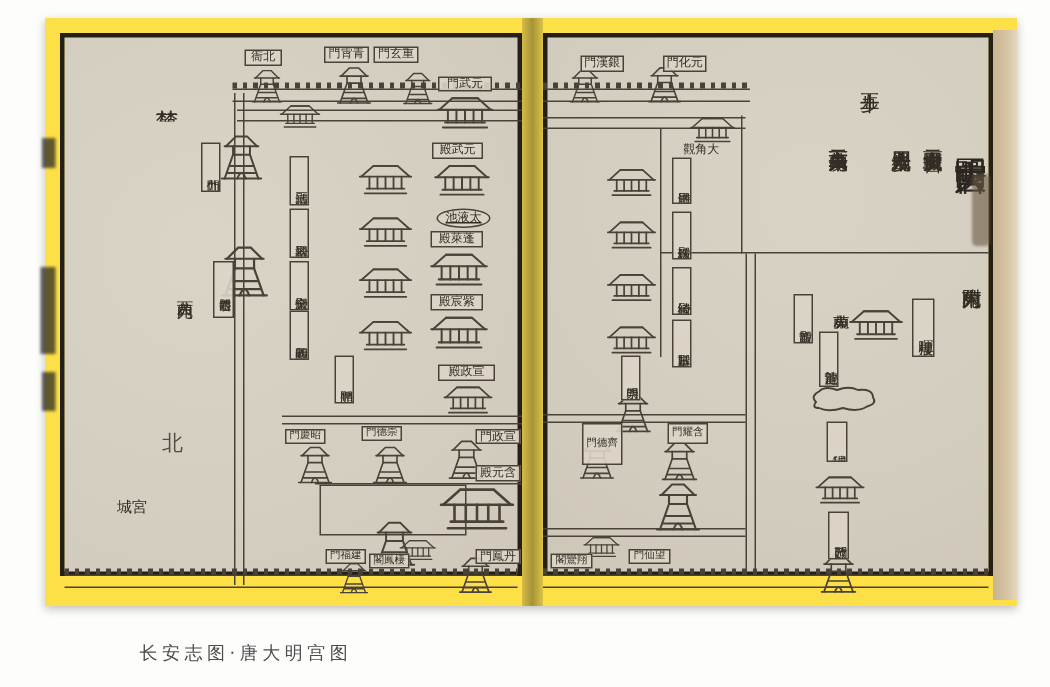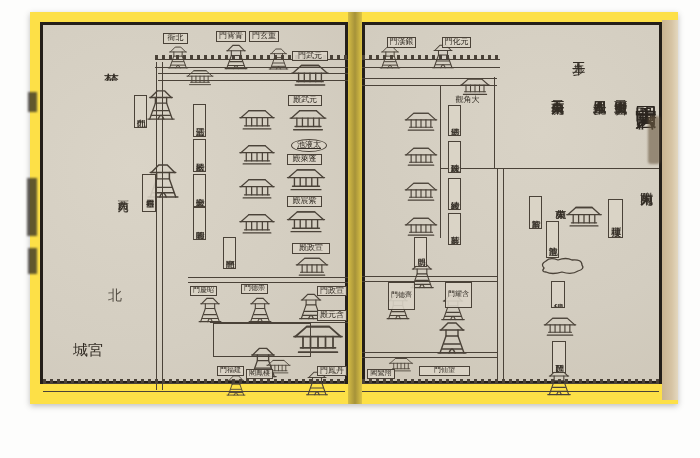--- a/index.html
+++ b/index.html
@@ -467,32 +467,32 @@
         <div class="lbl box" style="left: 211px; top: 272px; width: 27px; height: 10px; position: absolute; font-size: 7px;">門德崇</div>
         <div class="lbl box vtxt" style="left: 193px; top: 225px; width: 13px; height: 32px; position: absolute; font-size: 9px;">光順門</div>
         <div class="lbl box vtxt" style="left: 104px; top: 83px; width: 13px; height: 33px; position: absolute; font-size: 9px;">九仙門</div>
         <div class="lbl box vtxt" style="left: 112px; top: 162px; width: 14px; height: 38px; position: absolute; font-size: 8px;">右銀臺門</div>
         <div class="lbl box vtxt" style="left: 163px; top: 92px; width: 13px; height: 33px; position: absolute; font-size: 9px;">三清殿</div>
         <div class="lbl box vtxt" style="left: 163px; top: 127px; width: 13px; height: 33px; position: absolute; font-size: 9px;">拾翠殿</div>
         <div class="lbl box vtxt" style="left: 163px; top: 162px; width: 13px; height: 33px; position: absolute; font-size: 9px;">金鑾殿</div>
         <div class="lbl box vtxt" style="left: 163px; top: 195px; width: 13px; height: 33px; position: absolute; font-size: 9px;">明義殿</div>
         <div class="lbl vtxt" style="left: 71px; top: 29px; width: 19px; height: 40px; position: absolute; font-size: 15px;">禁苑</div>
         <div class="lbl vtxt" style="left: 86px; top: 158px; width: 13px; height: 44px; position: absolute; font-size: 11px;">西內苑</div>
-        <div class="lbl " style="left: 41px; top: 331px; width: 34px; height: 16px; position: absolute; font-size: 15px;">城宮</div>
+        <div class="lbl " style="left: 41px; top: 319px; width: 34px; height: 16px; position: absolute; font-size: 10px;">城宮</div>
         <div class="lbl box" style="left: 357px; top: 25px; width: 29px; height: 11px; position: absolute; font-size: 8px;">門漢銀</div>
         <div class="lbl box" style="left: 412px; top: 25px; width: 29px; height: 11px; position: absolute; font-size: 8px;">門化元</div>
         <div class="lbl " style="left: 423px; top: 83px; width: 29px; height: 10px; position: absolute; font-size: 8px;">觀角大</div>
         <div class="lbl box vtxt" style="left: 418px; top: 93px; width: 13px; height: 31px; position: absolute; font-size: 9px;">清思殿</div>
         <div class="lbl box vtxt" style="left: 418px; top: 129px; width: 13px; height: 32px; position: absolute; font-size: 9px;">珠鏡殿</div>
         <div class="lbl box vtxt" style="left: 418px; top: 166px; width: 13px; height: 32px; position: absolute; font-size: 9px;">綾綺殿</div>
         <div class="lbl box vtxt" style="left: 418px; top: 201px; width: 13px; height: 32px; position: absolute; font-size: 9px;">延英殿</div>
         <div class="lbl box vtxt" style="left: 384px; top: 225px; width: 13px; height: 30px; position: absolute; font-size: 8px;">崇明門</div>
         <div class="lbl box" style="left: 358px; top: 270px; width: 27px; height: 28px; position: absolute; font-size: 7px;">門德齊</div>
-        <div class="lbl box" style="left: 415px; top: 270px; width: 27px; height: 26px; position: absolute; font-size: 7px;">門耀含</div>
-        <div class="lbl box" style="left: 389px; top: 354px; width: 51px; height: 10px; position: absolute; font-size: 7px; text-align: center;">門仙望</div>
+        <div class="lbl box" style="left: 415px; top: 270px; width: 27px; height: 14px; position: absolute; font-size: 7px;">門耀含</div>
+        <div class="lbl box" style="left: 389px; top: 354px; width: 28px; height: 10px; position: absolute; font-size: 7px; text-align: center;">門仙望</div>
         <div class="lbl box" style="left: 337px; top: 357px; width: 28px; height: 10px; position: absolute; font-size: 7px;">閣鸞翔</div>
         <div class="lbl vtxt" style="left: 523px; top: 169px; width: 14px; height: 38px; position: absolute; font-size: 11px;">東內苑</div>
         <div class="lbl box vtxt" style="left: 499px; top: 184px; width: 13px; height: 33px; position: absolute; font-size: 9px;">龍首殿</div>
         <div class="lbl box vtxt" style="left: 578px; top: 187px; width: 15px; height: 39px; position: absolute; font-size: 10px;">晨暉樓</div>
         <div class="lbl box vtxt" style="left: 516px; top: 209px; width: 13px; height: 37px; position: absolute; font-size: 9px;">龍首池</div>
         <div class="lbl box vtxt" style="left: 521px; top: 269px; width: 14px; height: 27px; position: absolute; font-size: 10px;">毬場</div>
         <div class="lbl box vtxt" style="left: 522px; top: 329px; width: 14px; height: 32px; position: absolute; font-size: 9px;">延政門</div>
         <div class="lbl vtxt" style="left: 604px; top: 12px; width: 25px; height: 130px; position: absolute; font-size: 22px; color: rgb(44, 38, 32);">唐大明宮圖</div>
         <div class="lbl vtxt" style="left: 608px; top: 140px; width: 17px; height: 60px; position: absolute; font-size: 13px;">東內苑附</div>
         <div class="lbl vtxt" style="left: 582px; top: 14px; width: 17px; height: 130px; position: absolute; font-size: 13px;">大明宮城廣二里百</div>
@@ -500,13 +500,14 @@
         <div class="lbl vtxt" style="left: 540px; top: 14px; width: 17px; height: 52px; position: absolute; font-size: 13px;">十五步</div>
         <div class="lbl vtxt" style="left: 519px; top: 14px; width: 17px; height: 130px; position: absolute; font-size: 13px;">東內苑廣二百五十</div>
         <div class="lbl vtxt" style="left: 499px; top: 14px; width: 17px; height: 18px; position: absolute; font-size: 13px;">步</div>
         <div id="mark-north" style="left: 78px; top: 275px; width: 14px; height: 28px; position: absolute; font-size: 14px;">北</div>
         <div class="spine-blob" style="left: -2px; top: 80px; width: 9px; height: 20px; position: absolute;"></div>
         <div class="spine-blob" style="left: -3px; top: 166px; width: 10px; height: 58px; position: absolute;"></div>
         <div class="spine-blob" style="left: -2px; top: 236px; width: 9px; height: 26px; position: absolute;"></div>
         <div class="spine-blob" style="left: 618px; top: 104px; width: 12px; height: 48px; position: absolute; background: rgb(107, 90, 66); opacity: 0.6; border-radius: 3px;"></div>
       </div>
   </div>
+  <div id="caption">长安志图·唐大明宫图</div>
 </div>
 
 </body></html>

